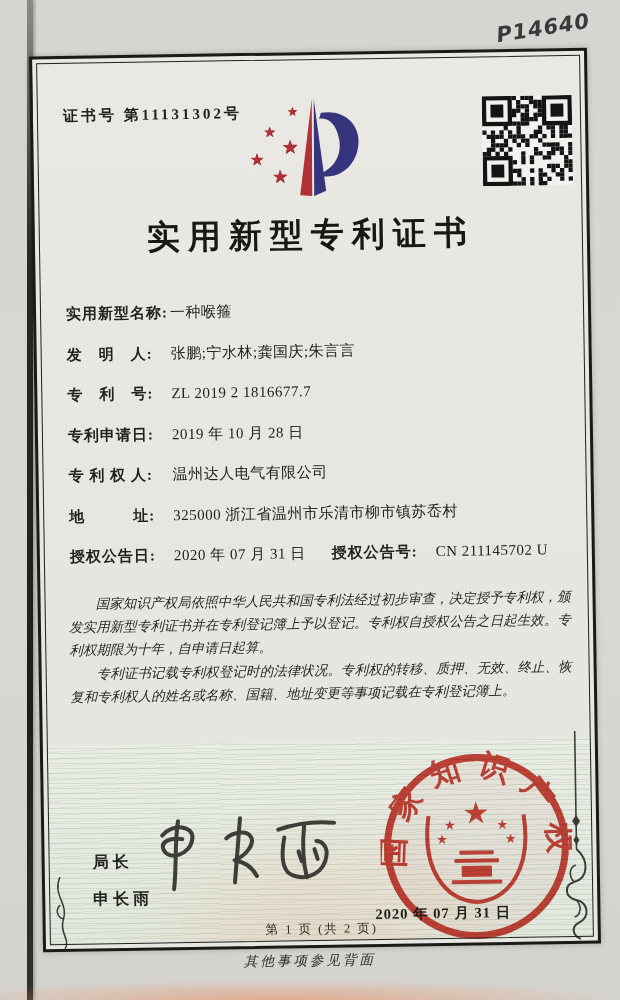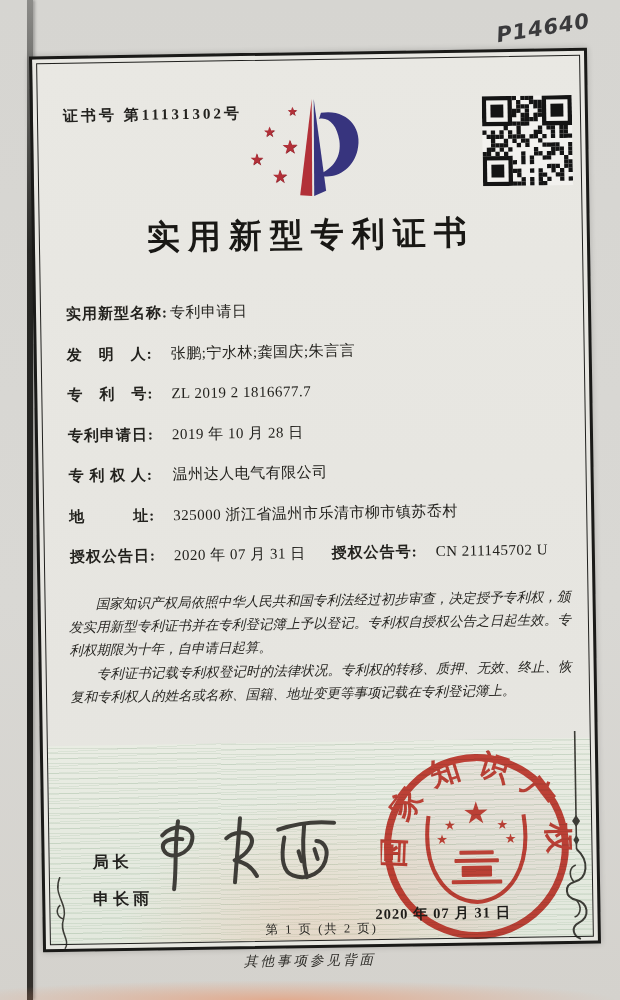--- a/index.html
+++ b/index.html
@@ -232,21 +232,21 @@
         <rect x="0" y="56" width="28" height="28" fill="#141414"></rect>
         <rect x="4" y="60" width="20" height="20" fill="#f2f1ee"></rect>
         <rect x="8" y="64" width="12" height="12" fill="#141414"></rect>
       </svg>
 
     <div class="title">实用新型专利证书</div>
 
     <div class="fields">
       <div class="frow">
         <span class="flabel">实用新型名称:</span>
-        <span class="fvalue">专利申请日</span>
+        <span class="fvalue">一种喉箍</span>
       </div>
       <div class="frow">
         <span class="flabel">发　明　人:</span>
         <span class="fvalue">张鹏;宁水林;龚国庆;朱言言</span>
       </div>
       <div class="frow">
         <span class="flabel">专　利　号:</span>
         <span class="fvalue">ZL 2019 2 1816677.7</span>
       </div>
       <div class="frow">

